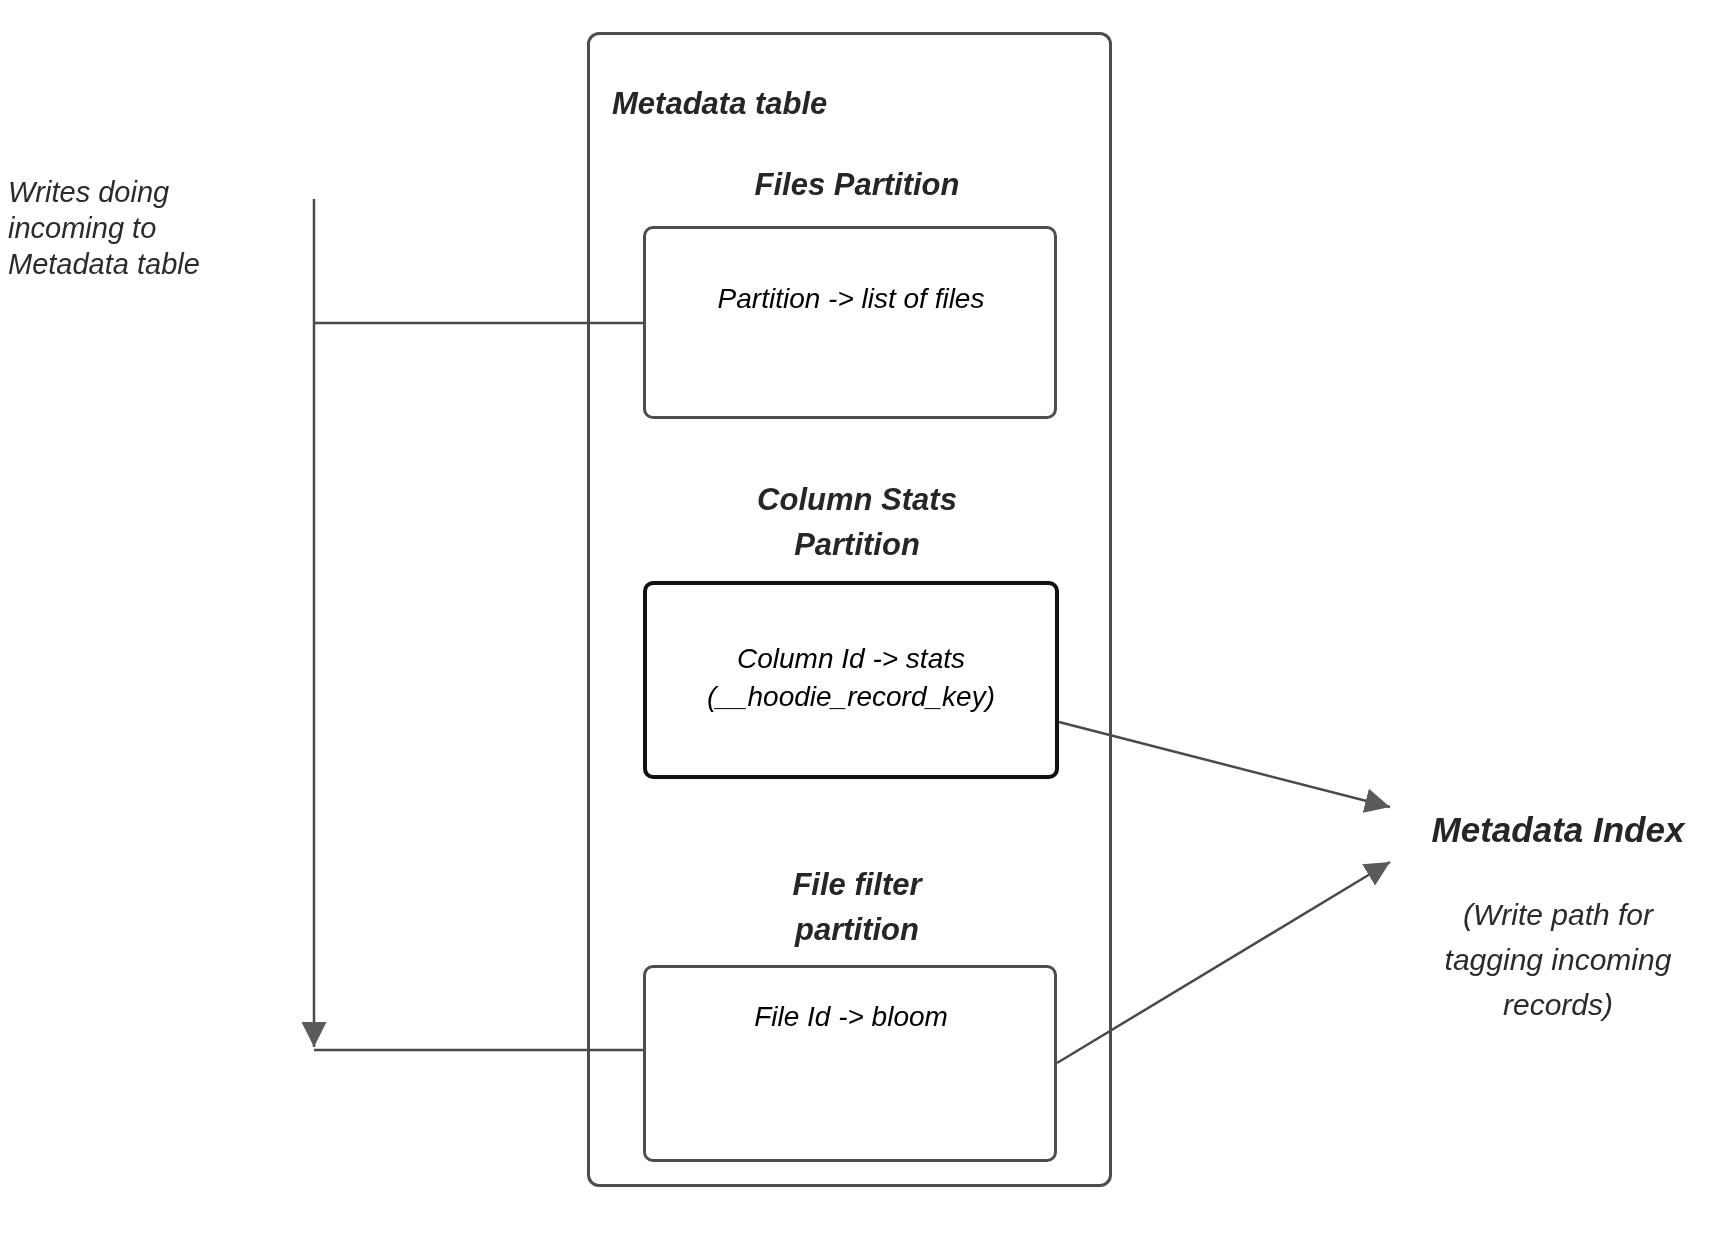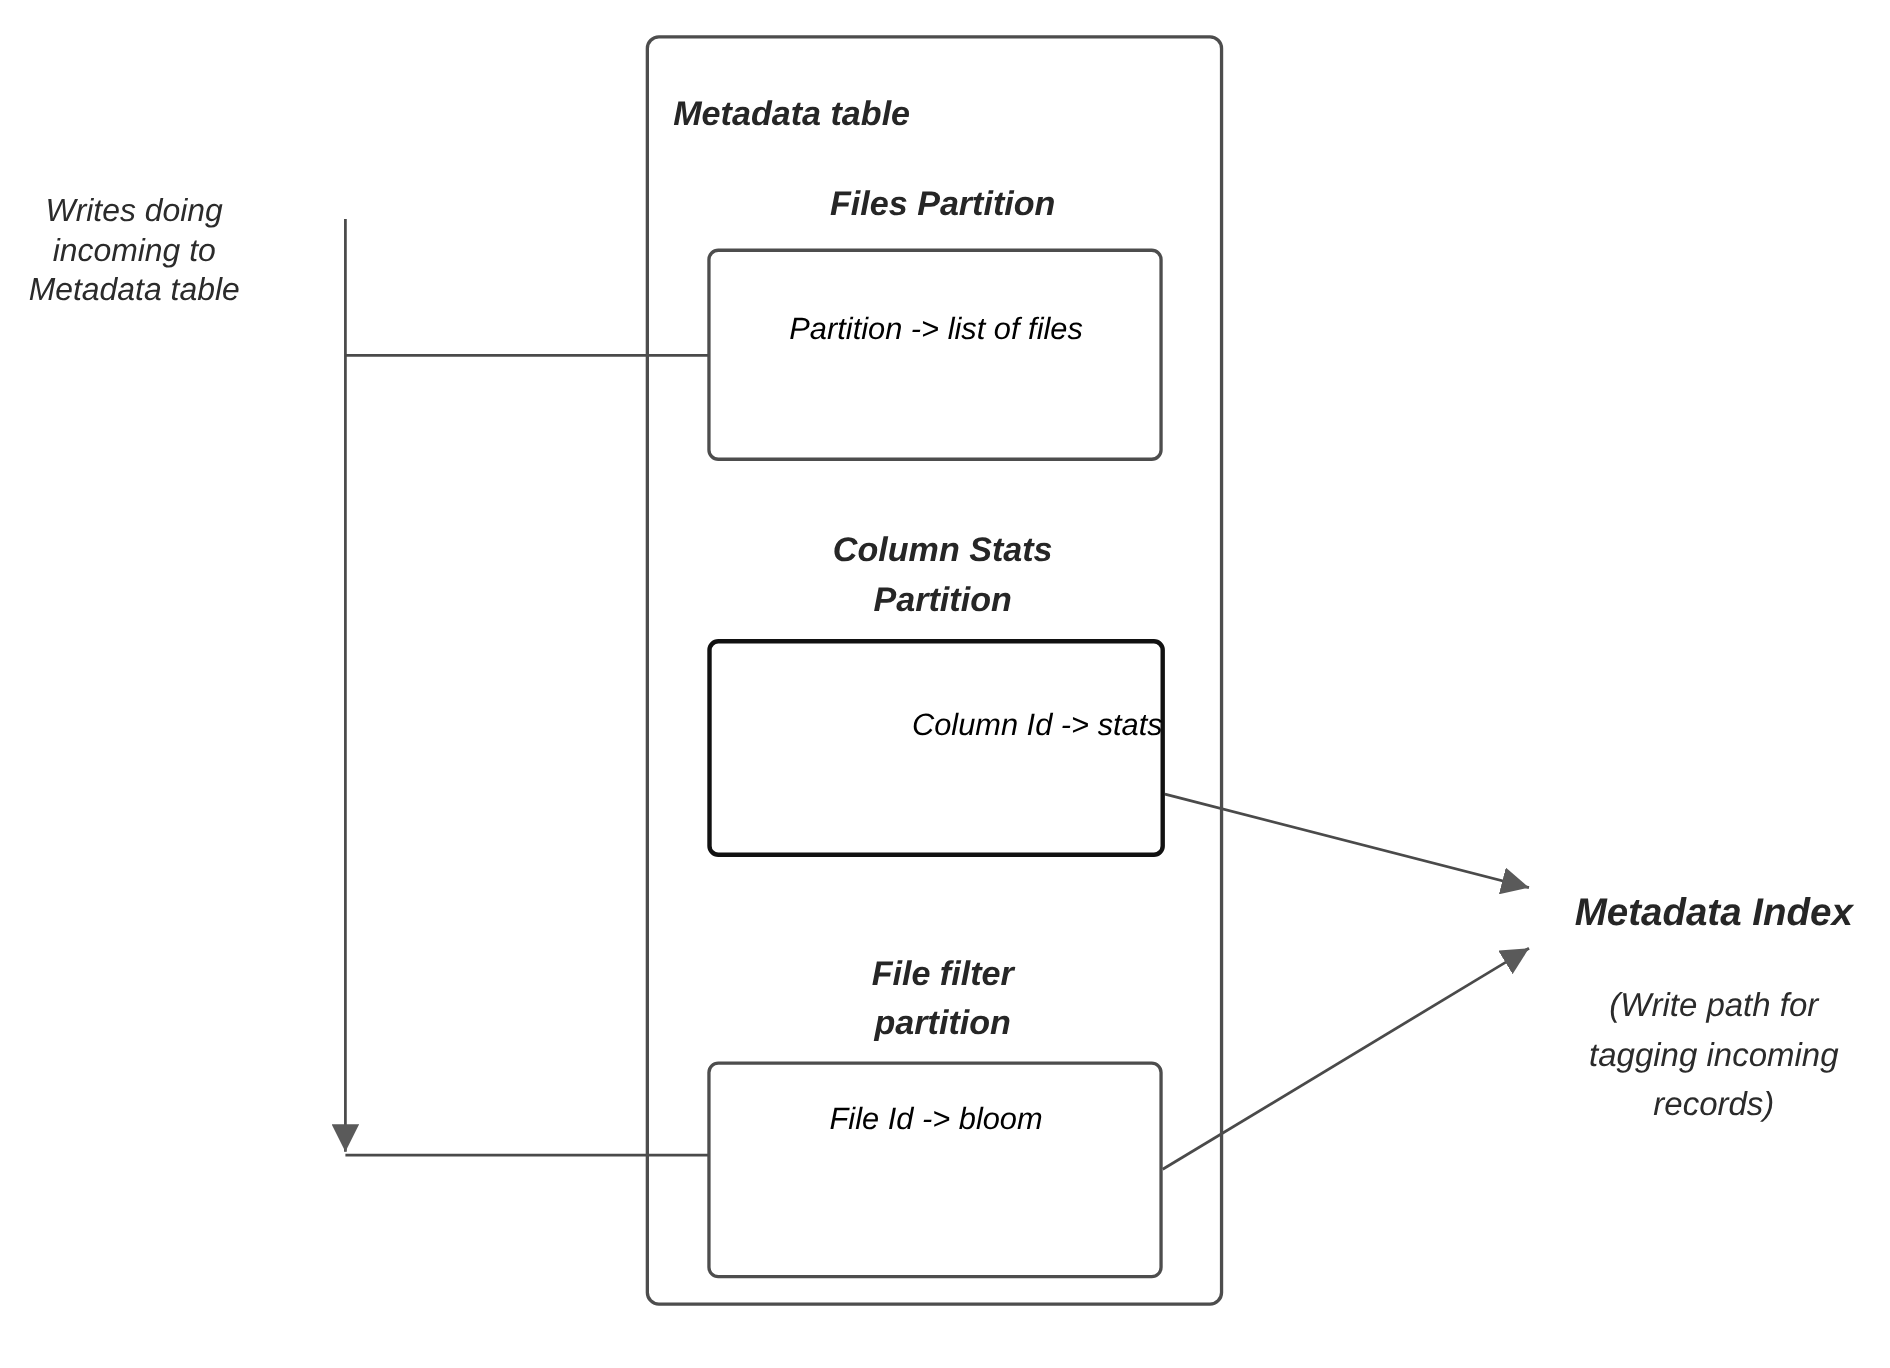--- a/index.html
+++ b/index.html
@@ -58,26 +58,25 @@
   .stats-heading { top: 477px; text-align: center; }
   .bloom-heading { top: 862px; }
 
   .part-body {
     left: 645px; width: 412px;
     text-align: center;
     font-size: 28px; color: #000000;
     line-height: 38px;
   }
   .files-body { top: 280px; }
-  .stats-body { top: 640px; text-align: right; }
+  .stats-body { top: 640px; }
   .bloom-body { top: 998px; }
 
   .writes-note {
     left: 8px; top: 174px; width: 228px;
-    text-align: center;
     font-size: 29px; color: #2b2b2b;
     line-height: 36px;
   }
 
   .index-title {
     left: 1348px; top: 810px; width: 420px;
     text-align: center;
     font-size: 35px; font-weight: bold; color: #262626;
     white-space: nowrap;
   }
@@ -121,20 +120,21 @@
   <div class="abs part-box files-box"></div>
   <div class="abs part-body files-body">Partition -&gt; list of files</div>
 
   <div class="abs part-heading stats-heading">
     <div>Column Stats</div>
     <div>Partition</div>
   </div>
   <div class="abs part-box stats-box"></div>
   <div class="abs part-body stats-body">
     <div>Column Id  -&gt; stats</div>
+    <div>(__hoodie_record_key)</div>
   </div>
 
   <div class="abs part-heading bloom-heading">
     <div>File filter</div>
     <div>partition</div>
   </div>
   <div class="abs part-box bloom-box"></div>
   <div class="abs part-body bloom-body">File Id -&gt; bloom</div>
 
   <div class="abs index-title">Metadata Index</div>

